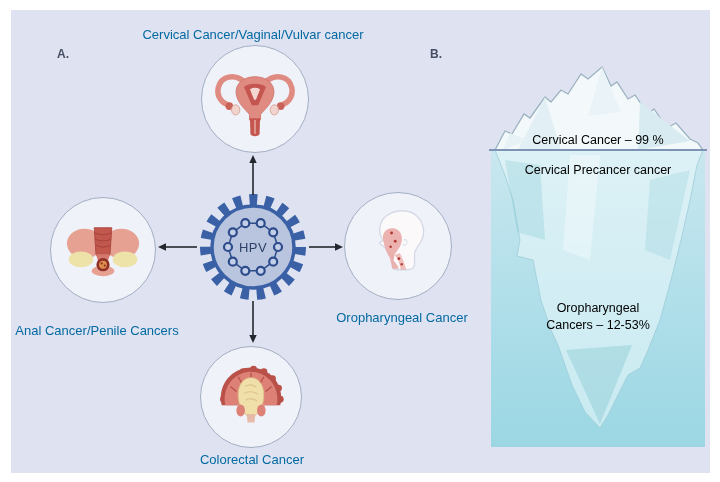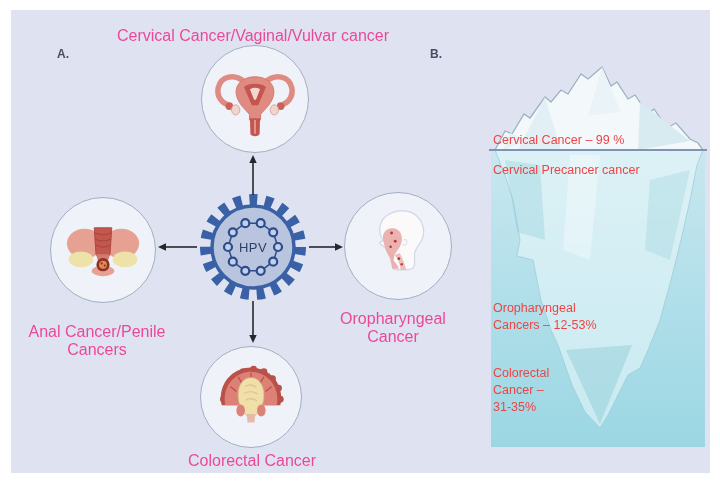--- a/index.html
+++ b/index.html
@@ -8,21 +8,21 @@
     font-family:"Liberation Sans","DejaVu Sans",sans-serif;overflow:hidden;
   }
   .panel{
     position:absolute;left:11px;top:10px;width:699px;height:463px;
     background:#dfe3f1;z-index:0;
   }
   .marker{
     position:absolute;z-index:2;font-size:12px;font-weight:bold;color:#454e63;
   }
   .a-label{
-    position:absolute;z-index:2;font-size:16px;color:#ec4899;text-align:center;
+    position:absolute;z-index:2;font-size:13px;color:#0369a1;text-align:center;
   }
   .node-circle{
     position:absolute;z-index:1;border-radius:50%;
     background:#eff2f9;border:1px solid #a2aec2;box-sizing:border-box;
     display:flex;align-items:center;justify-content:center;
   }
   .virus-wrap{position:absolute;left:198px;top:192px;width:110px;height:110px;z-index:1;}
   .virus-text{
     position:absolute;left:198px;top:192px;width:110px;height:110px;z-index:2;
     display:flex;align-items:center;justify-content:center;
@@ -31,36 +31,36 @@
   .arrows{position:absolute;left:0;top:0;width:720px;height:482px;z-index:2;pointer-events:none;}
   .water{
     position:absolute;left:491px;top:150px;width:214px;height:297px;z-index:1;
     background:linear-gradient(to bottom,#c9e7ef 0%,#aedee9 55%,#9bd7e3 100%);
   }
   .waterline{
     position:absolute;left:489px;top:149px;width:218px;height:2px;background:#7e94b4;z-index:3;
   }
   .iceberg{position:absolute;left:480px;top:55px;width:240px;height:395px;z-index:2;pointer-events:none;}
   .ice-label{
-    position:absolute;left:493px;width:210px;z-index:4;
-    font-size:12.5px;line-height:17px;color:#ef4444;white-space:pre-line;
+    position:absolute;left:493px;width:210px;z-index:4;text-align:center;
+    font-size:12.5px;line-height:17px;color:#000000;white-space:pre-line;
   }
 </style>
 </head>
 <body>
 
 <div class="page">
   <div class="panel"></div>
 
   <div class="marker" style="left:57px;top:47px">A.</div>
   <div class="marker" style="left:430px;top:47px">B.</div>
 
   <div class="a-label" style="left:88px;top:27px;width:330px">Cervical Cancer/Vaginal/Vulvar cancer</div>
   <div class="a-label" style="left:7px;top:323px;width:180px">Anal Cancer/Penile  Cancers</div>
-  <div class="a-label" style="left:313px;top:310px;width:160px">Oropharyngeal Cancer</div>
+  <div class="a-label" style="left:322px;top:310px;width:160px">Oropharyngeal Cancer</div>
   <div class="a-label" style="left:172px;top:452px;width:160px">Colorectal Cancer</div>
 
   <div class="node-circle" style="left:201px;top:45px;width:108px;height:108px">
     <span>
       <svg width="92" height="92" viewBox="0 0 100 100">
         <path d="M39,34 C28,24 13,27 10,40 C8,50 15,58 23,59" fill="none" stroke="#e08b81" stroke-width="6" stroke-linecap="round"></path>
         <path d="M61,34 C72,24 87,27 90,40 C92,50 85,58 77,59" fill="none" stroke="#e08b81" stroke-width="6" stroke-linecap="round"></path>
         <circle cx="22" cy="60" r="4" fill="#c9635a"></circle>
         <circle cx="78" cy="60" r="4" fill="#c9635a"></circle>
         <ellipse cx="29" cy="64" rx="4.5" ry="5.5" fill="#f2d4ce" stroke="#d9a199" stroke-width="1"></ellipse>
@@ -183,16 +183,13 @@
     <polygon points="640,102 690,141 638,150" fill="#d8ebf1"></polygon>
     <polygon points="510,133 528,140 503,150" fill="#e6f2f6"></polygon>
   </svg>
 
   <div class="waterline"></div>
 
   <div class="ice-label" style="top:132px">Cervical Cancer – 99 %</div>
   <div class="ice-label" style="top:162px">Cervical Precancer cancer</div>
   <div class="ice-label" style="top:300px">Oropharyngeal
 Cancers – 12-53%</div>
-  <div class="ice-label" style="top:365px">Colorectal
-Cancer –
-31-35%</div>
 </div>
 
 </body></html>

